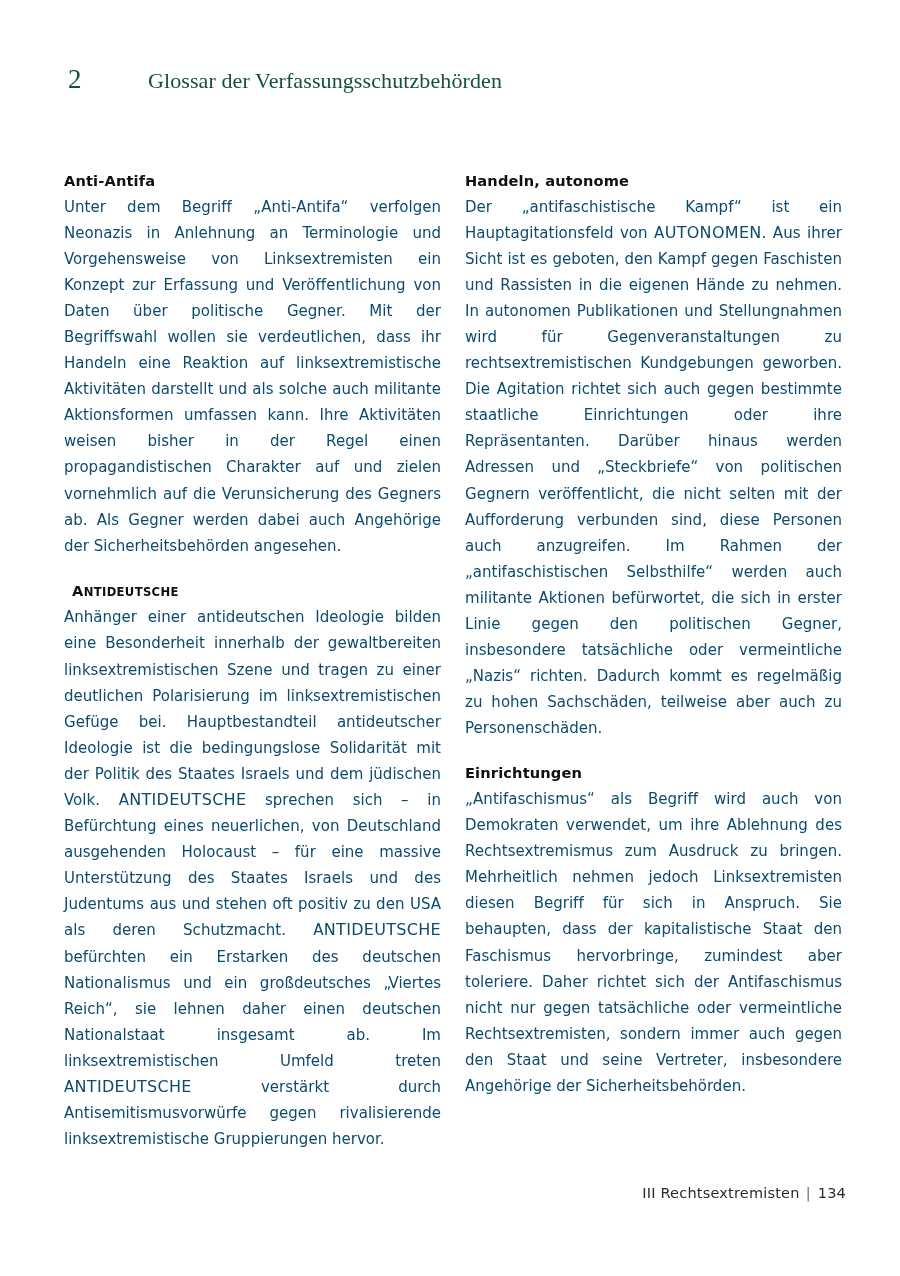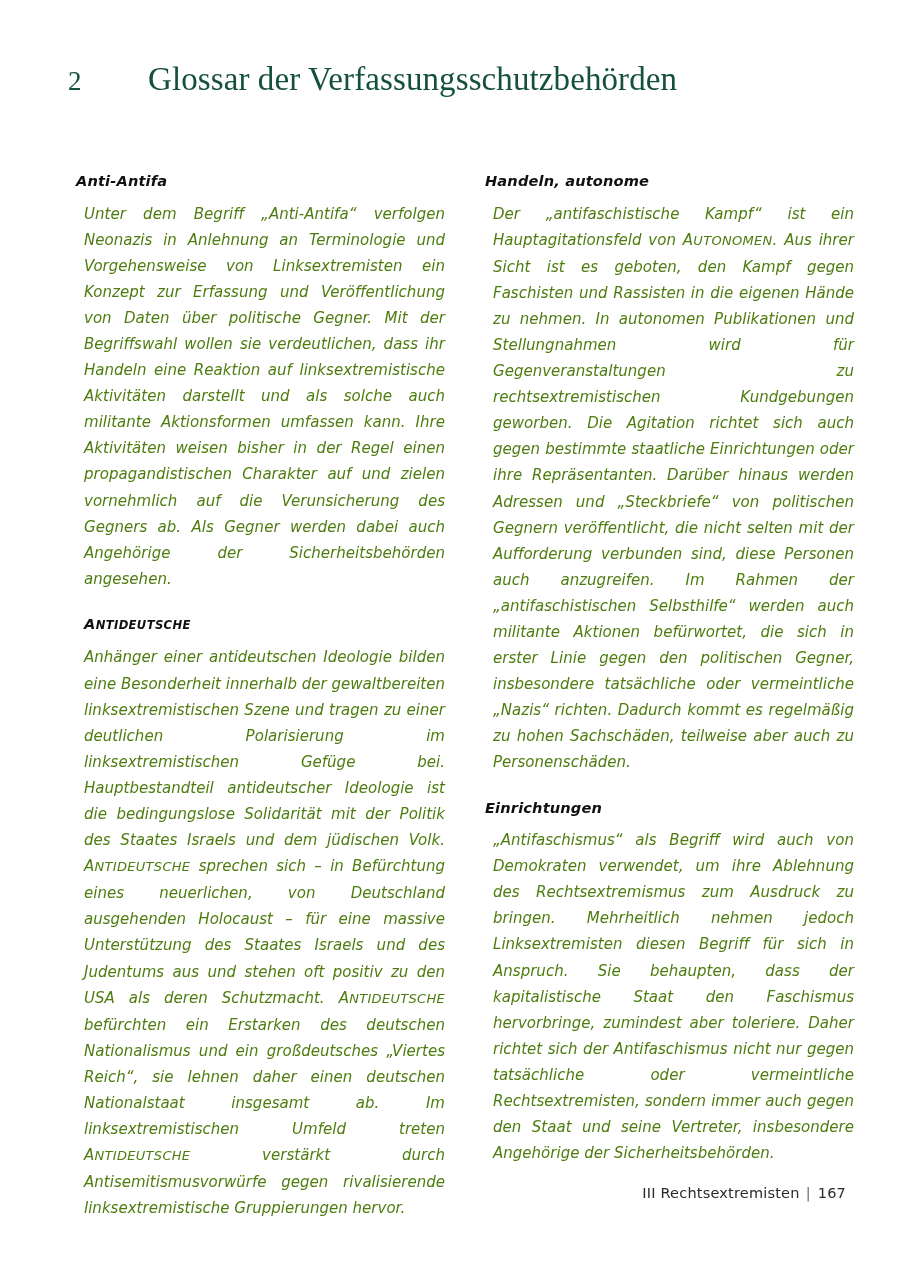--- a/index.html
+++ b/index.html
@@ -36,35 +36,34 @@
     font-family: "Liberation Serif", "DejaVu Serif", serif;
   }
   .chapter-number {
     font-size: 27px;
     line-height: 34px;
     letter-spacing: 0.2px;
     width: 80px;
     flex: 0 0 80px;
   }
   .chapter-title {
-    font-size: 33px;
+    font-size: 22px;
     line-height: 34px;
     letter-spacing: 0.1px;
     white-space: nowrap;
   }
 
   
   .columns {
     position: absolute;
-    left: 76px;
+    left: 64px;
     top: 170px;
     width: 778px;
     display: flex;
-    gap: 32px;
-    font-style: italic;
+    gap: 24px;
   }
   .column {
     width: 377px;
     flex: 0 0 377px;
   }
 
   .entry {
     margin: 0 0 21px 0;
   }
   .entry:last-child { margin-bottom: 0; }
@@ -83,30 +82,30 @@
     margin-left: 8px;
   }
   .entry-term.smallcaps .sc-first { font-size: 14.6px; }
   .entry-term.smallcaps .sc-rest  { font-size: 11.6px; }
 
   .entry-body {
     font-size: 15px;
     line-height: 26.1px;
     text-align: justify;
     text-justify: inter-word;
-    margin: 8px;
-    color: #4d7c0f;
+    margin: 0;
+    color: #0c4a6e;
     letter-spacing: 0.02px;
     hyphens: manual;
   }
 
   
   .sc { letter-spacing: 0.3px; }
   .sc .sc-first { font-size: 15px; }
-  .sc .sc-rest  { font-size: 13px; }
+  .sc .sc-rest  { font-size: 16px; }
 
   
   .footer {
     position: absolute;
     left: 68px;
     right: 54px;
     top: 1183px;
     text-align: right;
     font-size: 14.5px;
     line-height: 20px;
@@ -154,16 +153,16 @@
 
       <div class="entry">
         <div class="entry-term">Einrichtungen</div>
         <p class="entry-body">„Antifaschismus“ als Begriff wird auch von Demokraten verwendet, um ihre Ablehnung des Rechtsextremismus zum Ausdruck zu bringen. Mehrheitlich nehmen jedoch Linksextremisten diesen Begriff für sich in Anspruch. Sie behaupten, dass der kapitalistische Staat den Faschismus hervorbringe, zumindest aber toleriere. Daher richtet sich der Antifaschismus nicht nur gegen tatsächliche oder vermeintliche Rechtsextremisten, sondern immer auch gegen den Staat und seine Vertreter, insbesondere Angehörige der Sicherheitsbehörden.</p>
       </div>
 
     </div>
   </div>
 
   <div class="footer">
-    <span>III Rechtsextremisten</span><span class="sep">|</span><span>167</span>
+    <span>III Rechtsextremisten</span><span class="sep">|</span><span>134</span>
   </div>
 
 </div>
 
 </body></html>

